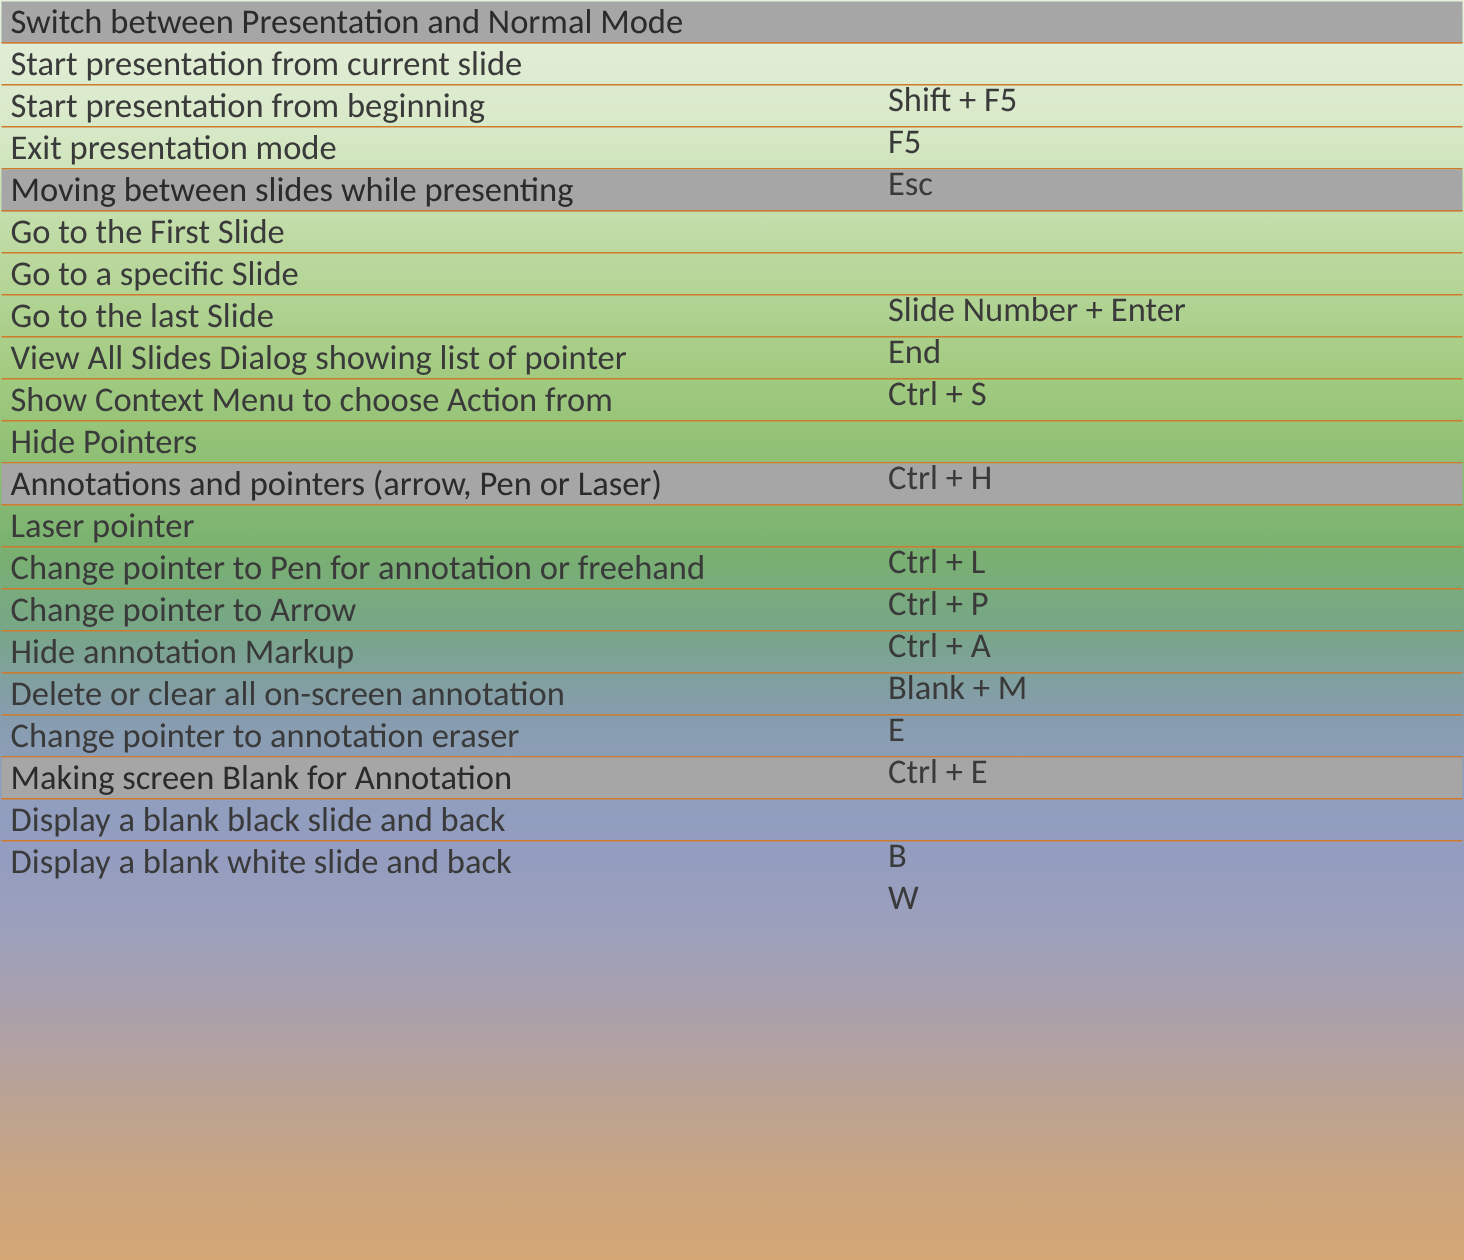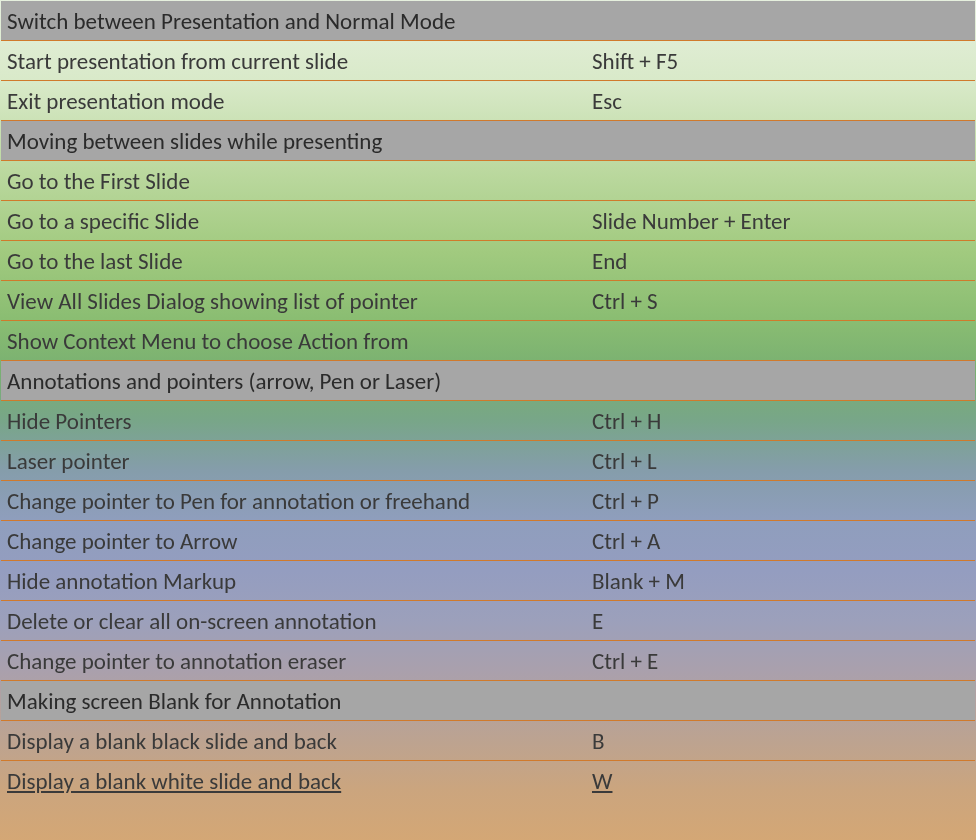--- a/index.html
+++ b/index.html
@@ -24,50 +24,54 @@
         #9ca0bb 74%,
         #aaa0ac 80%,
         #bca391 88%,
         #cba57e 94%,
         #d4a775 100%
       );
       padding: 1px;
     }
     .row {
       display: flex;
-      align-items: center;
-      height: 40px;
+      height: 28px;
       border-bottom: 1px solid #d07a2c;
       padding-left: 6px;
     }
-    .row:last-child { border-bottom: none; text-decoration: underline; }
+    .row:last-child { border-bottom: none; }
     .row.section-header {
       background: #a6a6a6;
       color: #2b2b2b;
       border-bottom: 1px solid #d07a2c;
     }
     .cell-action {
       flex: 0 0 585px;
       padding-right: 8px;
     }
     .cell-key {
       flex: 1;
+      margin-top: 24px;
     }
   </style>
 </head>
 <body>
 
 <div id="table">
     <div class="row section-header">
       <div class="cell-action">Switch between Presentation and Normal Mode</div>
       <div class="cell-key"></div>
     </div>
     <div class="row">
       <div class="cell-action">Start presentation from current slide</div>
       <div class="cell-key">Shift + F5</div>
+    </div>
+    <div class="row">
+      <div class="cell-action">Start presentation from beginning</div>
+      <div class="cell-key">F5</div>
     </div>
     <div class="row">
       <div class="cell-action">Exit presentation mode</div>
       <div class="cell-key">Esc</div>
     </div>
     <div class="row section-header">
       <div class="cell-action">Moving between slides while presenting</div>
       <div class="cell-key"></div>
     </div>
     <div class="row">
@@ -81,27 +85,27 @@
       <div class="cell-action">Go to the last Slide</div>
       <div class="cell-key">End</div>
     </div>
     <div class="row">
       <div class="cell-action">View All Slides Dialog showing list of pointer</div>
       <div class="cell-key">Ctrl + S</div>
     </div>
     <div class="row">
       <div class="cell-action">Show Context Menu to choose Action from</div>
     </div>
+    <div class="row">
+      <div class="cell-action">Hide Pointers</div>
+      <div class="cell-key">Ctrl + H</div>
+    </div>
     <div class="row section-header">
       <div class="cell-action">Annotations and pointers (arrow, Pen or Laser)</div>
       <div class="cell-key"></div>
-    </div>
-    <div class="row">
-      <div class="cell-action">Hide Pointers</div>
-      <div class="cell-key">Ctrl + H</div>
     </div>
     <div class="row">
       <div class="cell-action">Laser pointer</div>
       <div class="cell-key">Ctrl + L</div>
     </div>
     <div class="row">
       <div class="cell-action">Change pointer to Pen for annotation or freehand</div>
       <div class="cell-key">Ctrl +  P</div>
     </div>
     <div class="row">

